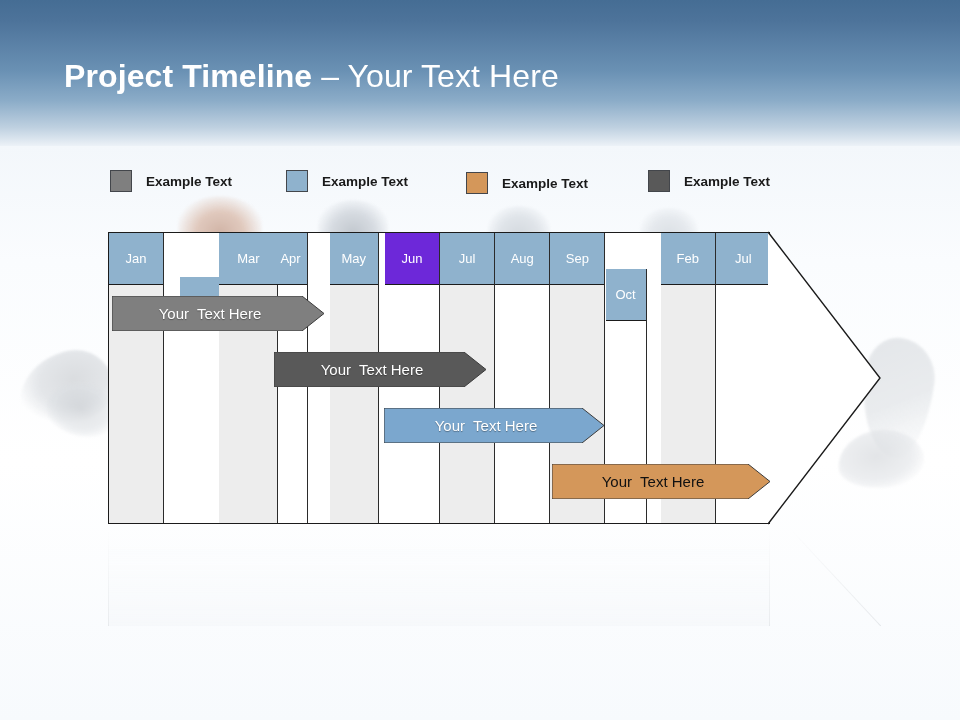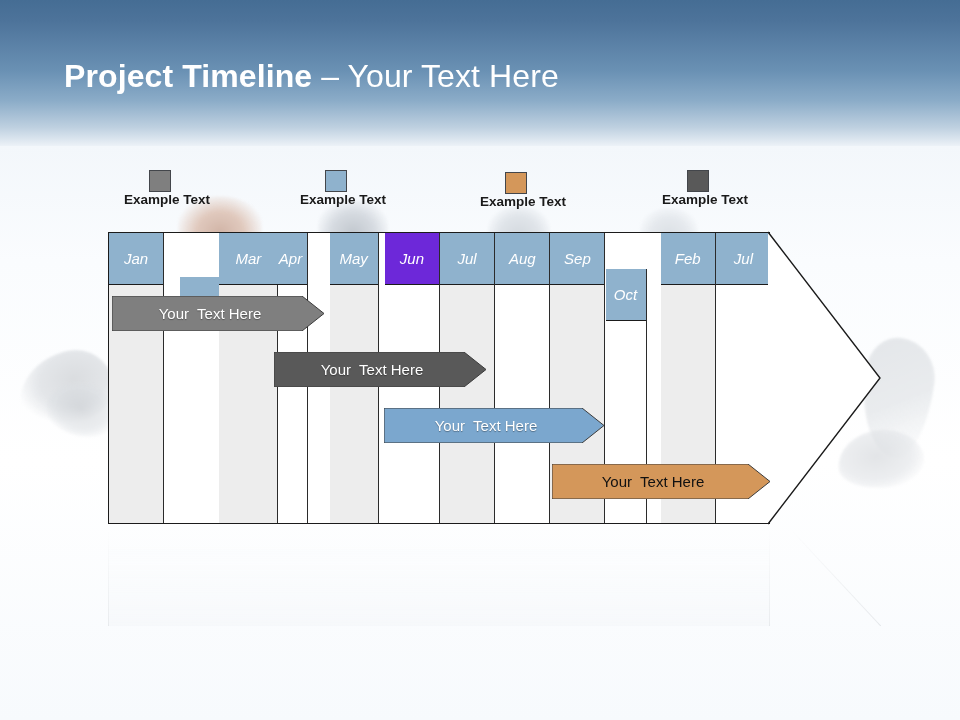--- a/index.html
+++ b/index.html
@@ -95,21 +95,21 @@
     position:absolute; left:64px; top:58px;
     font-size:32px; color:#ffffff; letter-spacing:0.1px;
     white-space:nowrap;
   }
   .title .t-strong { font-weight:bold;margin-top:18px; }
   .title .t-dash { font-weight:normal; }
   .title .t-light { font-weight:normal; }
 
   
   .legend { position:absolute; left:0; top:0; width:960px; height:0; }
-  .legend-item { position:absolute; display:flex; align-items:center;flex-direction:column; }
+  .legend-item { position:absolute; display:flex; align-items:center; }
   .legend-swatch {
     width:22px; height:22px; border:1px solid #43464b; flex:0 0 auto;
   }
   .legend-label {
     margin-left:14px; font-size:13.5px; font-weight:bold; color:#1a1a1a;
     white-space:nowrap;
   }
 
   
   .chart-wrap { position:absolute; left:108px; top:232px; width:776px; height:296px; }
@@ -125,21 +125,21 @@
     border-right:1px solid #2b2b2b;
   }
   .col.shade { background:#ededed; }
   .col:last-child { border-right:none; }
 
   .col-head {
     position:absolute; left:0; top:0; width:100%; height:52px;
     background:#8fb2cd;
     border-bottom:1px solid #1b1b1b;
     display:flex; align-items:center; justify-content:center;
-    color:#ffffff; font-size:15px;font-style:italic;
+    color:#ffffff; font-size:13px;
   }
 
   
   .chart-point { position:absolute; left:660px; top:-1px; width:232px; height:294px; }
   .chart-point svg { display:block; }
 
   
   .bar { position:absolute; height:35px; }
   .bar svg { display:block; position:absolute; left:0; top:0; }
   .bar-label {

